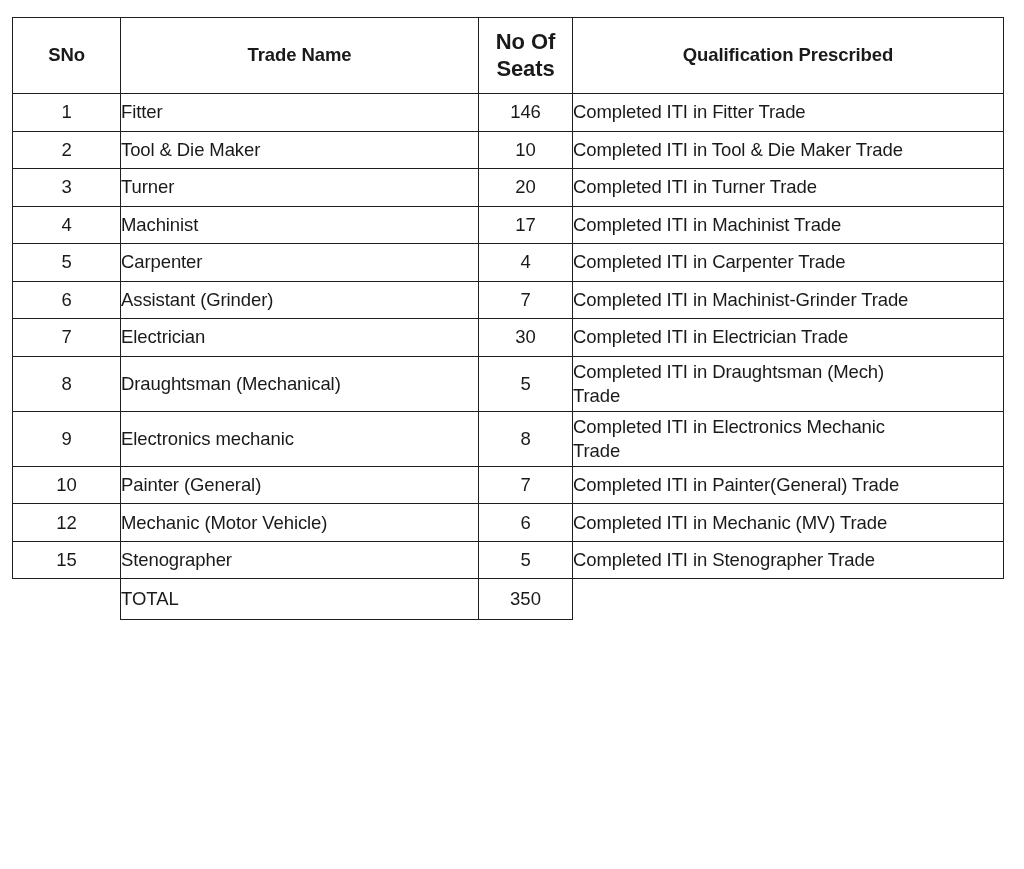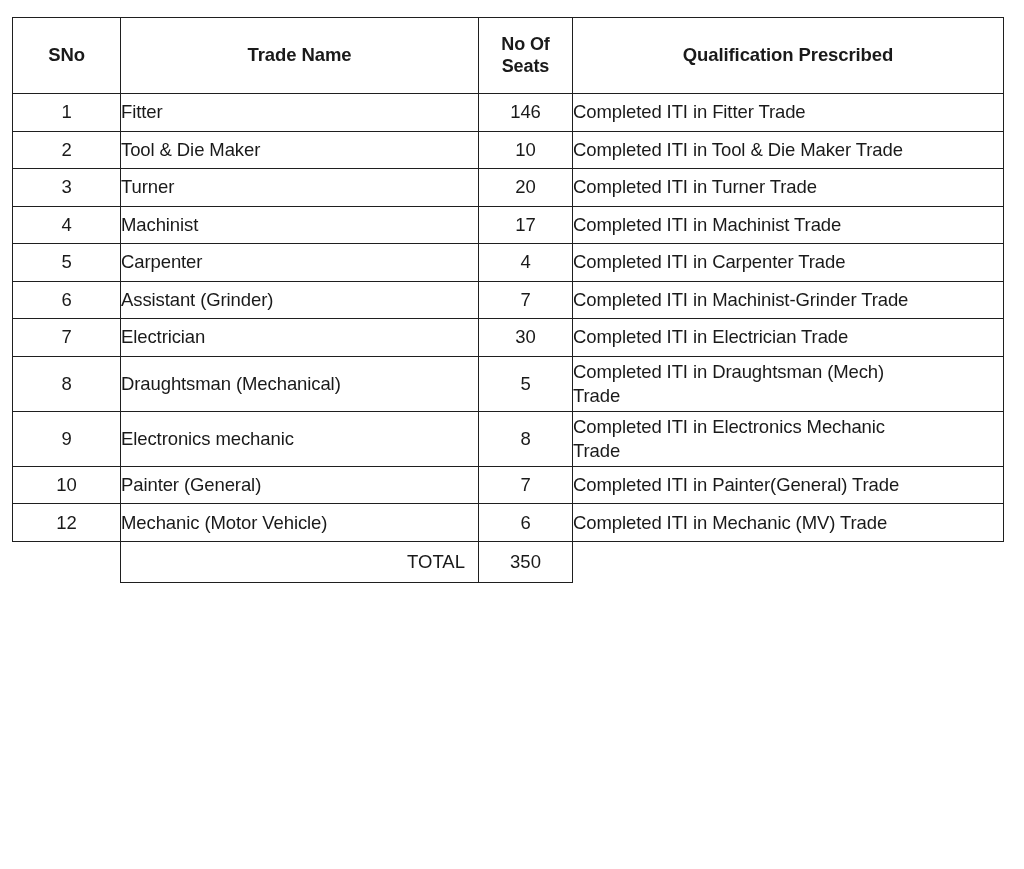--- a/index.html
+++ b/index.html
@@ -47,21 +47,21 @@
   
   thead th {
     font-weight: bold;
     font-size: 18.5px;
     text-align: center;
     height: 75px;
     line-height: 1.22;
     letter-spacing: -0.1px;
   }
   thead th.th-seats {
-    font-size: 18px;
+    font-size: 22px;
     padding: 0 4px;
   }
 
   
   tbody td {
     font-size: 18.5px;
     line-height: 1.28;
     letter-spacing: -0.1px;
   }
   td.sno {
@@ -92,21 +92,21 @@
     line-height: 1.3;
   }
 
   
   tfoot td.total-blank-left,
   tfoot td.total-blank-right {
     border: none;
     background: transparent;
   }
   tfoot td.total-label {
-    text-align: right;
+    text-align: left;
     padding-right: 13px;
     font-size: 18.5px;
     height: 40px;
   }
   tfoot td.total-value {
     text-align: center;
     font-size: 18.5px;
   }
 
   .nowrap-line { display: block; }
@@ -199,20 +199,26 @@
           <td class="trade">Painter (General)</td>
           <td class="seats">7</td>
           <td class="qual">Completed ITI in Painter(General) Trade</td>
         </tr>
         <tr>
           <td class="sno">12</td>
           <td class="trade">Mechanic (Motor Vehicle)</td>
           <td class="seats">6</td>
           <td class="qual">Completed ITI in Mechanic (MV) Trade</td>
         </tr>
+        <tr>
+          <td class="sno">15</td>
+          <td class="trade">Stenographer</td>
+          <td class="seats">5</td>
+          <td class="qual">Completed ITI in Stenographer Trade</td>
+        </tr>
       </tbody>
     <tfoot>
       <tr>
         <td class="total-blank-left"></td>
         <td class="total-label">TOTAL</td>
         <td class="total-value">350</td>
         <td class="total-blank-right"></td>
       </tr>
     </tfoot>
   </table>

